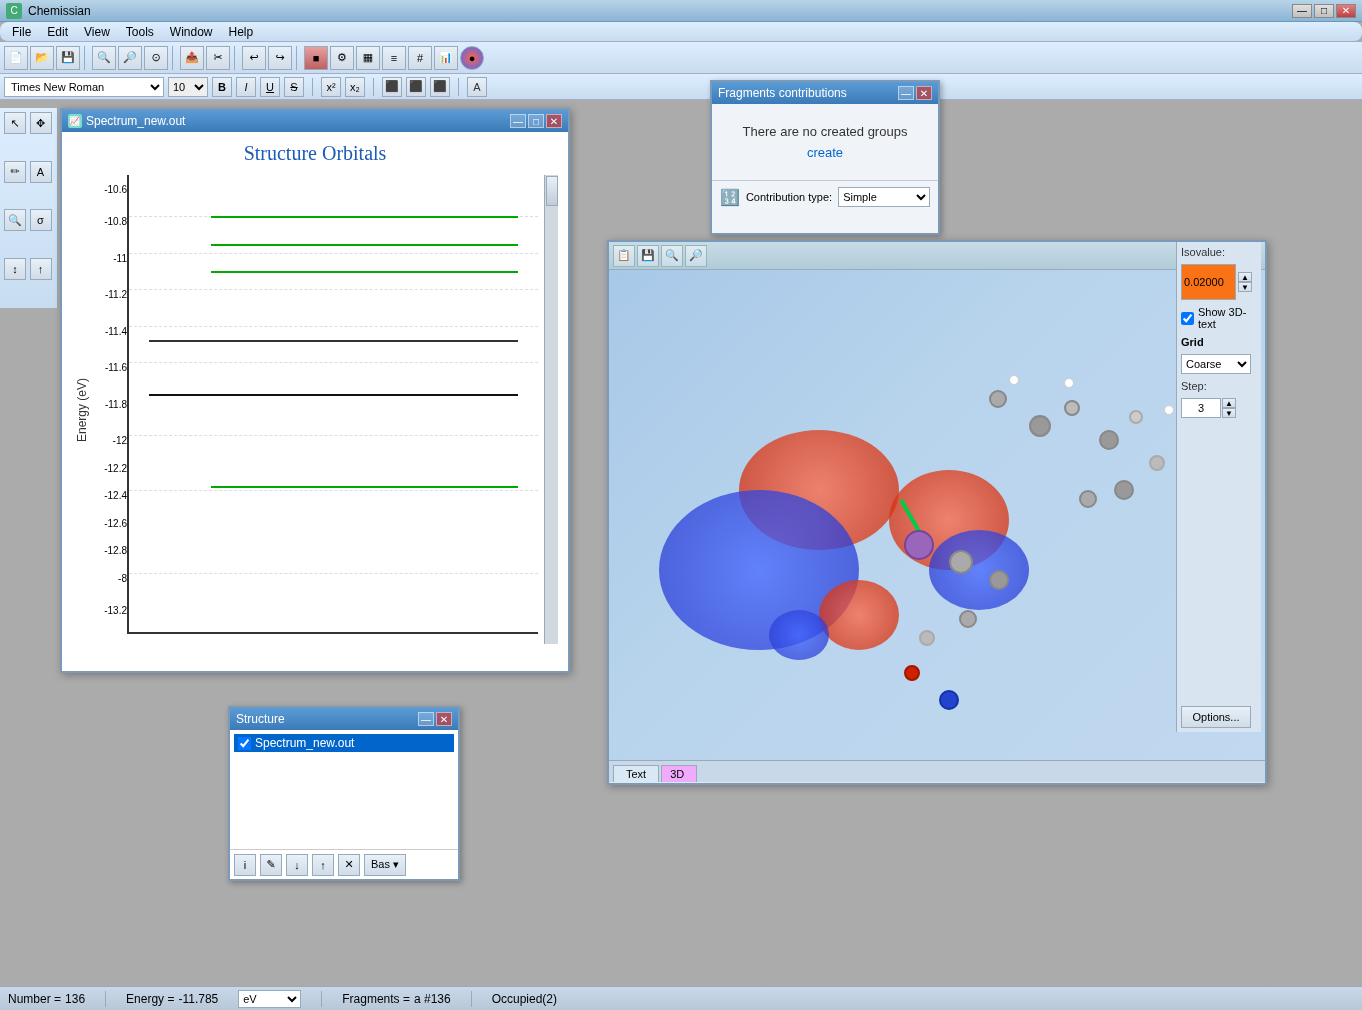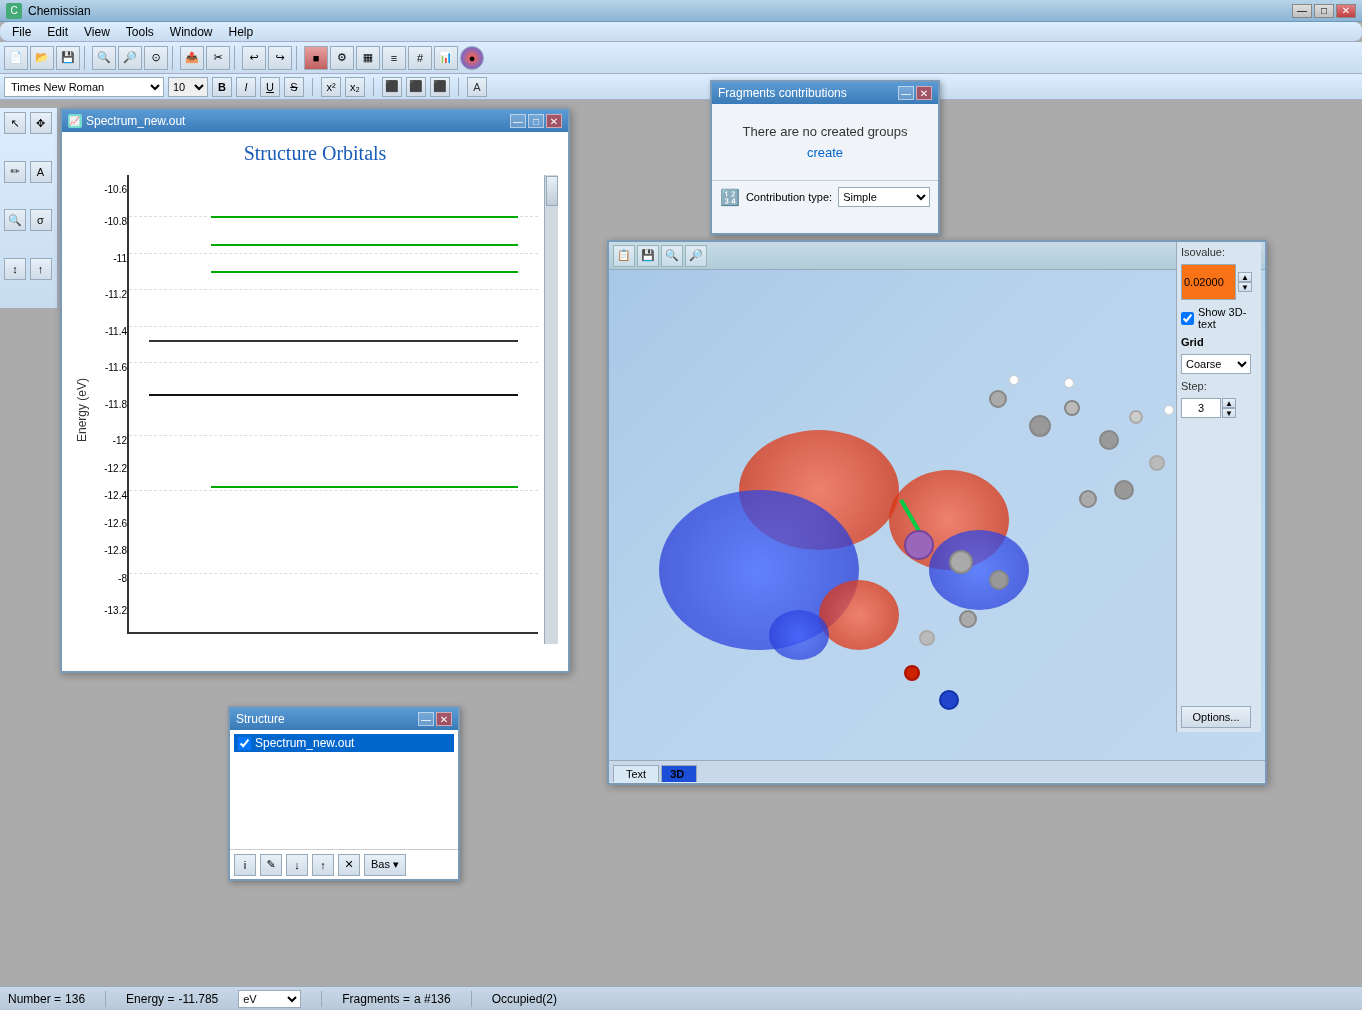--- a/index.html
+++ b/index.html
@@ -324,22 +324,22 @@
     .tab {
       padding: 2px 12px;
       font-size: 11px;
       cursor: pointer;
       background: #d8e8f4;
       border: 1px solid #9ab;
       border-bottom: none;
       margin-right: 2px;
     }
     .tab.active {
-      background: #1d4ed8;
-      font-weight: bold;
+      background: #f0abfc;
+      font-weight: normal;
       padding-left: 8px;
     }
 
     
     .structure-window {
       position: absolute;
       top: 706px; left: 228px;
       width: 232px; height: 175px;
       background: white;
       border: 2px solid #7a9ab8;

